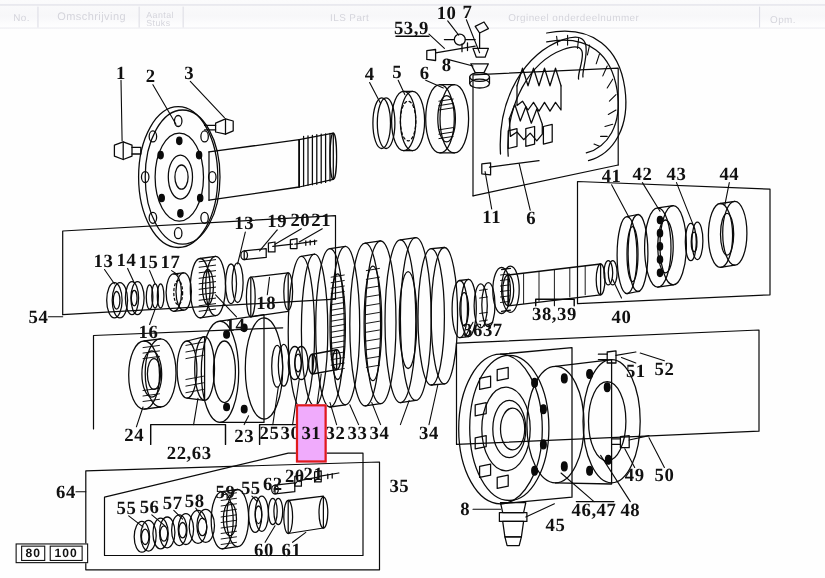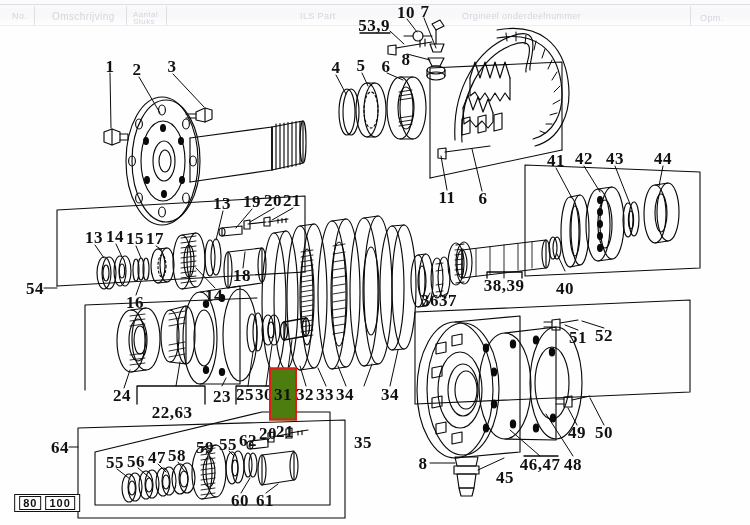--- a/index.html
+++ b/index.html
@@ -29,21 +29,21 @@
     position:absolute;color:#111;
     font-family:"Liberation Serif",serif;
     font-weight:700;line-height:1;white-space:nowrap;
     transform:translate(-50%,-50%);
     font-size:15px;
     letter-spacing:.5px;
   }
   .lbl.big{font-size:17px;}
   .lbl.skew{transform:translate(-50%,-50%) skewX(-6px);}
   .lbl-red{
-    border:2px solid #e01b1b;padding:16px 3px;background:#4d7c0f;
+    border:2px solid #e01b1b;padding:16px 3px;background:#f0abfc;
   }
   .tagbox{
     position:absolute;border:1.4px solid #111;background:#fff;
     font-family:"Liberation Sans",sans-serif;font-weight:700;
     font-size:11px;letter-spacing:1px;padding:1px 4px;color:#111;
     transform:translate(-50%,-50%);
   }
   .tagbox .inner{border:1px solid #111;padding:0 3px;display:inline-block;}
 </style>
 </head>
@@ -649,21 +649,21 @@
       <div class="lbl skew big" style="left: 604px; top: 335px;">52</div>
       <div class="lbl skew big" style="left: 577px; top: 432px;">49</div>
       <div class="lbl skew big" style="left: 604px; top: 432px;">50</div>
       <div class="lbl skew big" style="left: 423px; top: 463px;">8</div>
       <div class="lbl skew big" style="left: 505px; top: 477px;">45</div>
       <div class="lbl skew big" style="left: 540px; top: 464px;">46,47</div>
       <div class="lbl skew big" style="left: 573px; top: 464px;">48</div>
       <div class="lbl skew big" style="left: 60px; top: 447px;">64</div>
       <div class="lbl skew big" style="left: 115px; top: 462px;">55</div>
       <div class="lbl skew big" style="left: 136px; top: 461px;">56</div>
-      <div class="lbl skew big" style="left: 157px; top: 457px;">47</div>
+      <div class="lbl skew big" style="left: 157px; top: 457px;">57</div>
       <div class="lbl skew big" style="left: 177px; top: 455px;">58</div>
       <div class="lbl skew big" style="left: 205px; top: 447px;">59</div>
       <div class="lbl skew big" style="left: 228px; top: 444px;">55</div>
       <div class="lbl skew big" style="left: 248px; top: 440px;">62</div>
       <div class="lbl skew big" style="left: 268px; top: 433px;">20</div>
       <div class="lbl skew big" style="left: 285px; top: 431px;">21</div>
       <div class="lbl skew big" style="left: 240px; top: 500px; text-align: center;">60</div>
       <div class="lbl skew big" style="left: 265px; top: 500px;">61</div>
     </div>
 

